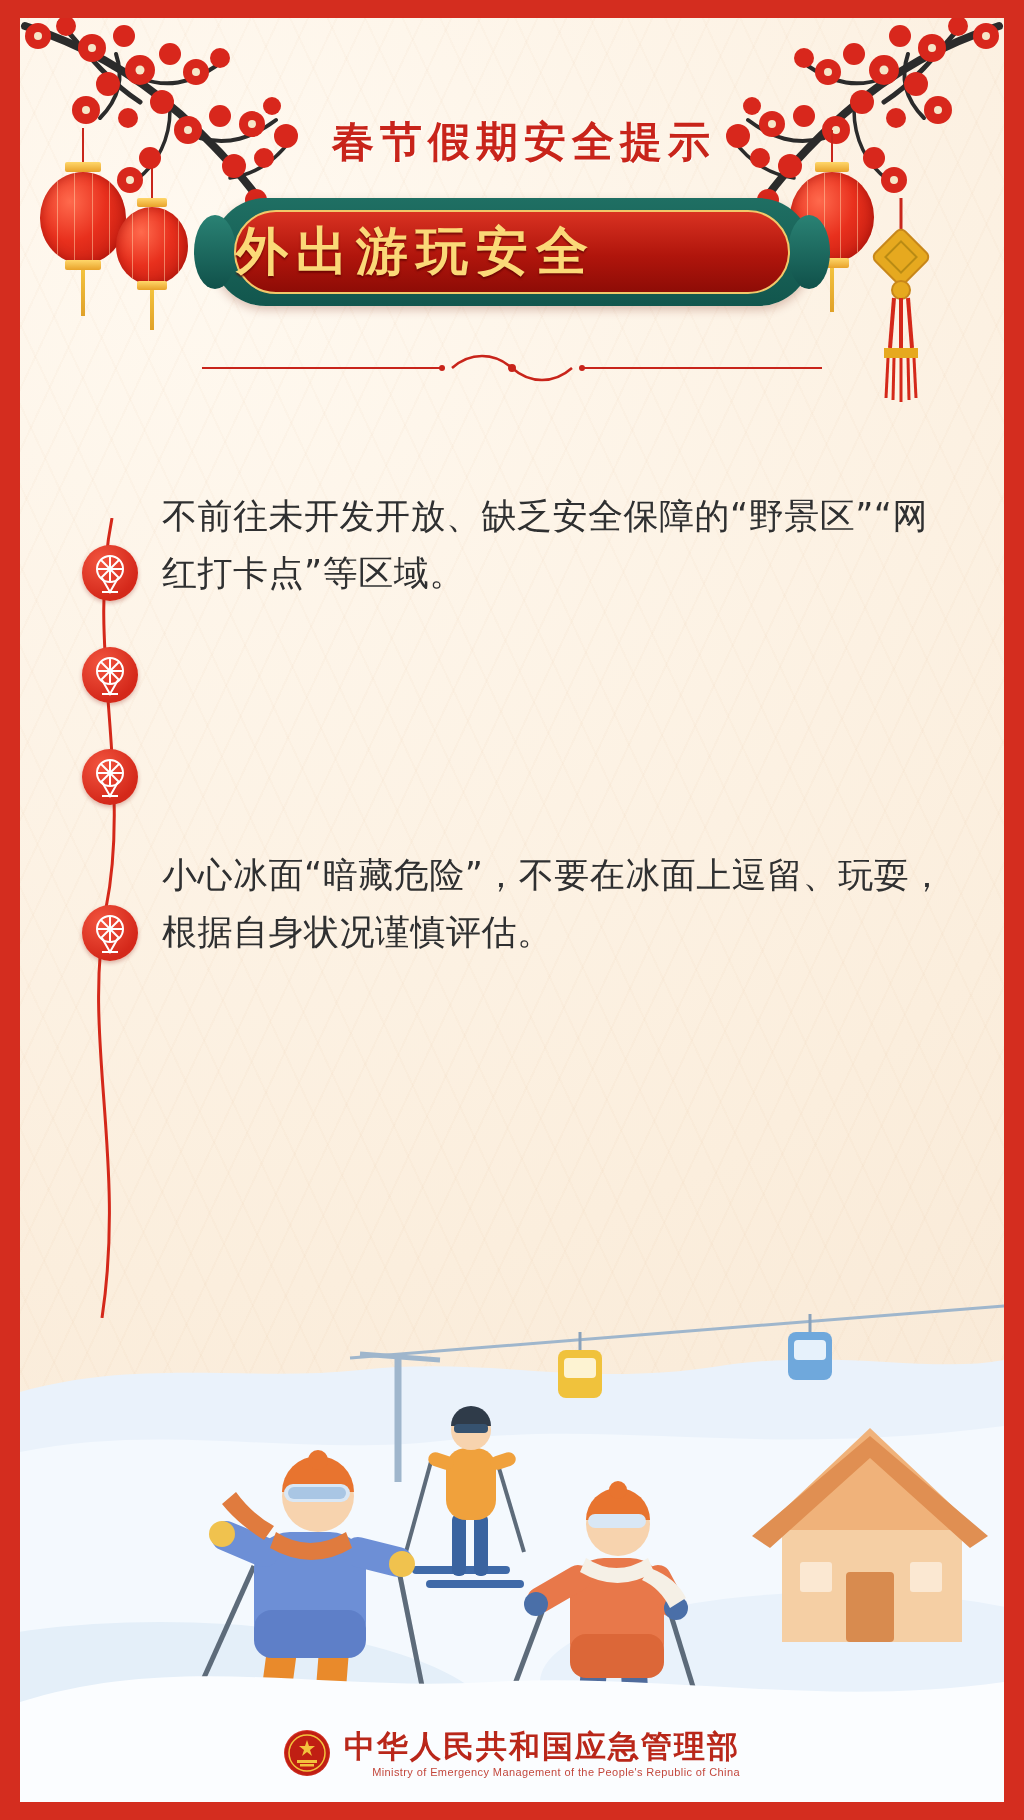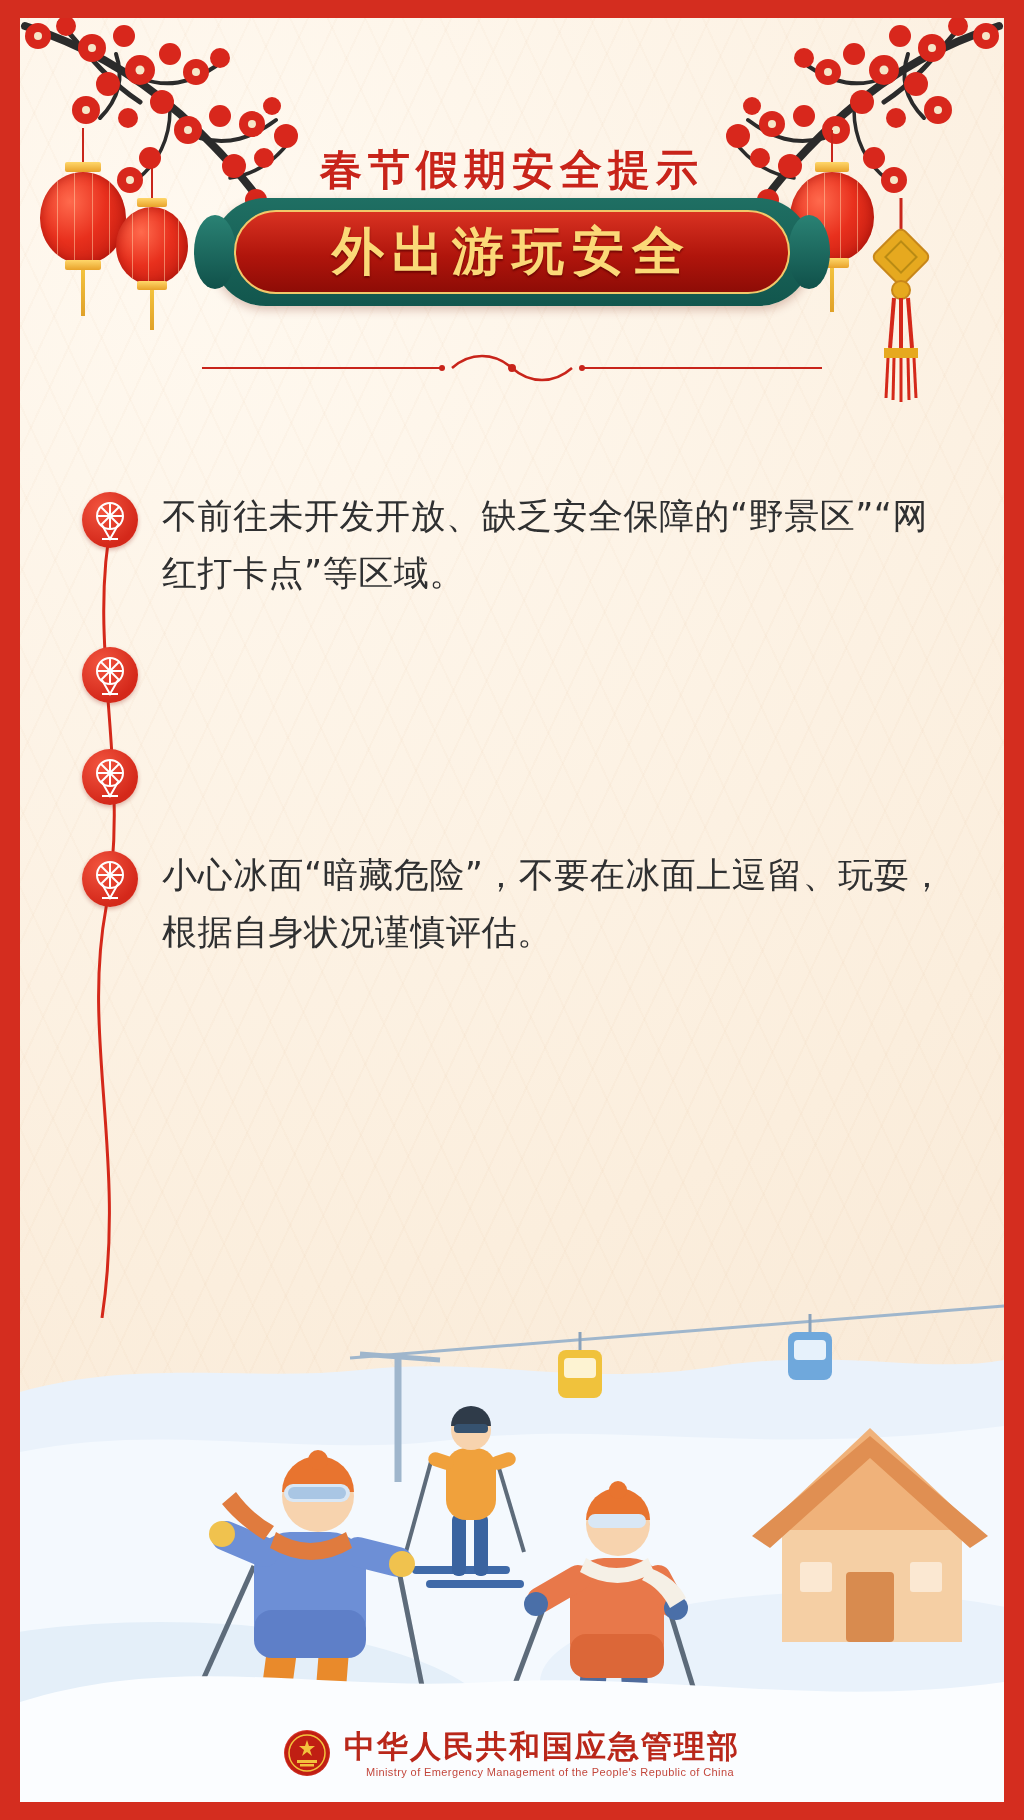--- a/index.html
+++ b/index.html
@@ -106,30 +106,31 @@
     right: 58px;
     top: 180px;
     width: 90px;
     height: 210px;
     pointer-events: none;
   }
 
   
   .subtitle {
     position: absolute;
-    top: 124px;
+    top: 96px;
     left: 0;
     width: 100%;
     text-align: center;
     font-family: "DejaVu Serif", "Liberation Serif", serif;
     font-size: 42px;
     letter-spacing: 6px;
     font-weight: bold;
     color: #c8241a;
     text-shadow: 1px 1px 0 rgba(255,255,255,0.6);
+    padding-left: 12px;
   }
 
   .title-plaque {
     position: absolute;
     top: 180px;
     left: 50%;
     transform: translateX(-50%);
     width: 600px;
     height: 108px;
   }
@@ -154,21 +155,20 @@
   .plaque-outer::before { left: -18px; }
   .plaque-outer::after { right: -18px; }
   .plaque-inner {
     position: absolute;
     left: 22px; right: 22px; top: 12px; bottom: 12px;
     background: linear-gradient(180deg, #d93222 0%, #b0150c 55%, #8e0c06 100%);
     border-radius: 42px;
     border: 2px solid #f2c86a;
     display: flex;
     align-items: center;
-    justify-content: center;
   }
   .plaque-title {
     font-family: "DejaVu Serif", "Liberation Serif", serif;
     font-size: 52px;
     font-weight: bold;
     letter-spacing: 8px;
     color: #fbd978;
     text-shadow: 0 2px 2px rgba(90,0,0,0.7);
   }
 
@@ -184,21 +184,21 @@
   
   .tips {
     position: absolute;
     top: 470px;
     left: 62px;
     width: 890px;
   }
   .tip {
     position: relative;
     display: flex;
-    align-items: flex-start;
+    align-items: flex-end;
     margin-bottom: 42px;
   }
   .tip-marker {
     flex: 0 0 auto;
     width: 56px;
     height: 56px;
     border-radius: 50%;
     background: radial-gradient(circle at 35% 30%, #f2553f, #d4281a 70%);
     box-shadow: 0 2px 4px rgba(140,20,10,0.3);
     margin-right: 24px;
@@ -246,21 +246,21 @@
     gap: 14px;
   }
   .emblem {
     width: 46px;
     height: 46px;
     border-radius: 50%;
     background: radial-gradient(circle at 40% 35%, #e8443a, #c01f13);
     position: relative;
     flex: 0 0 auto;
   }
-  .footer-text { text-align: center; }
+  .footer-text { text-align: right; }
   .footer-cn {
     font-family: "DejaVu Serif", "Liberation Serif", serif;
     font-size: 31px;
     font-weight: bold;
     color: #b9271a;
     letter-spacing: 2px;
     line-height: 1.1;
   }
   .footer-en {
     font-size: 11px;

